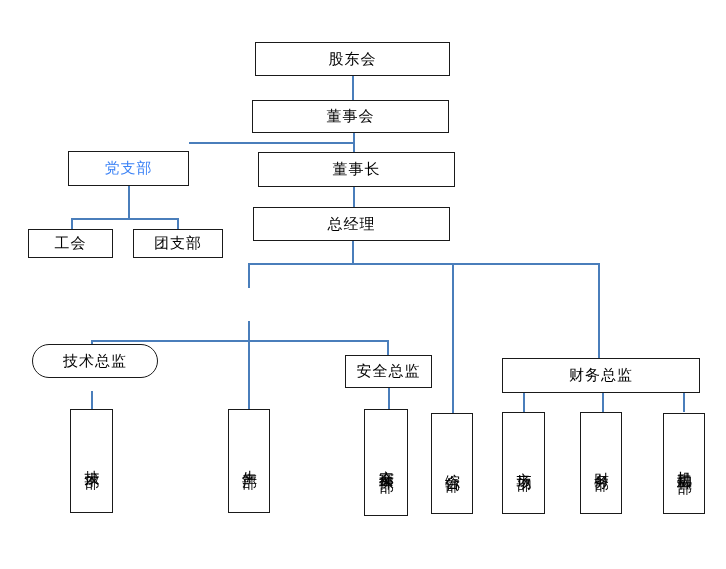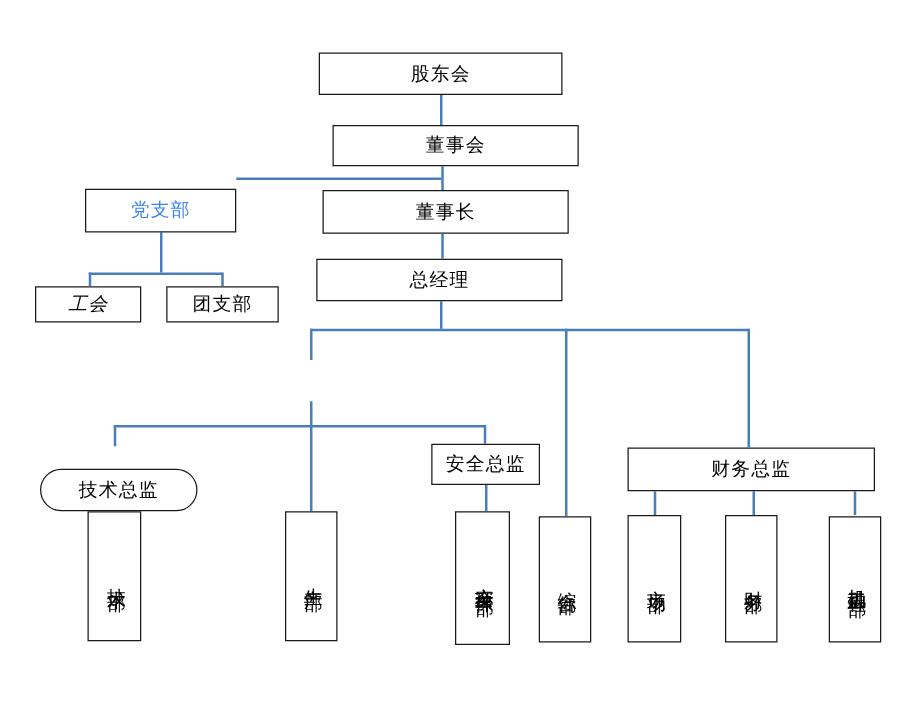--- a/index.html
+++ b/index.html
@@ -67,29 +67,29 @@
   <div class="line v" style="left: 91px; top: 340px; height: 17px; background: rgb(74, 126, 187);"></div>
   <div class="line v" style="left: 387px; top: 340px; height: 15px; background: rgb(74, 126, 187);"></div>
 
   <div class="line v" style="left: 91px; top: 391px; height: 18px; background: rgb(74, 126, 187);"></div>
   <div class="line v" style="left: 388px; top: 388px; height: 21px; background: rgb(74, 126, 187);"></div>
   <div class="line v" style="left: 523px; top: 393px; height: 19px; background: rgb(74, 126, 187);"></div>
   <div class="line v" style="left: 602px; top: 393px; height: 19px; background: rgb(74, 126, 187);"></div>
   <div class="line v" style="left: 683px; top: 393px; height: 19px; background: rgb(74, 126, 187);"></div>
 
   <div class="node" style="left: 255px; top: 42px; width: 195px; height: 34px; border-color: rgb(26, 26, 26); background: rgb(255, 255, 255); color: rgb(0, 0, 0);">股东会</div>
-  <div class="node" style="left: 266px; top: 100px; width: 197px; height: 33px; border-color: rgb(26, 26, 26); background: rgb(255, 255, 255); color: rgb(0, 0, 0);">董事会</div>
+  <div class="node" style="left: 252px; top: 100px; width: 197px; height: 33px; border-color: rgb(26, 26, 26); background: rgb(255, 255, 255); color: rgb(0, 0, 0);">董事会</div>
   <div class="node" style="left: 258px; top: 152px; width: 197px; height: 35px; border-color: rgb(26, 26, 26); background: rgb(255, 255, 255); color: rgb(0, 0, 0);">董事长</div>
   <div class="node" style="left: 253px; top: 207px; width: 197px; height: 34px; border-color: rgb(26, 26, 26); background: rgb(255, 255, 255); color: rgb(0, 0, 0);">总经理</div>
 
   <div class="node" style="left: 68px; top: 127px; width: 121px; height: 35px; border-color: rgb(26, 26, 26); background: rgb(255, 255, 255); color: #3b82f6; margin-top: 24px;">党支部</div>
-  <div class="node" style="left: 28px; top: 229px; width: 85px; height: 29px; border-color: rgb(26, 26, 26); background: rgb(255, 255, 255); color: rgb(0, 0, 0); font-style: italic;">工会</div>
+  <div class="node" style="left: 28px; top: 229px; width: 85px; height: 29px; border-color: rgb(26, 26, 26); background: rgb(255, 255, 255); color: rgb(0, 0, 0);">工会</div>
   <div class="node" style="left: 133px; top: 229px; width: 90px; height: 29px; border-color: rgb(26, 26, 26); background: rgb(255, 255, 255); color: rgb(0, 0, 0);">团支部</div>
 
-  <div class="node" style="left: 32px; top: 375px; width: 126px; height: 34px; border-color: rgb(26, 26, 26); background: rgb(255, 255, 255); color: rgb(0, 0, 0); border-radius: 17px;">技术总监</div>
+  <div class="node" style="left: 32px; top: 344px; width: 126px; height: 34px; border-color: rgb(26, 26, 26); background: rgb(255, 255, 255); color: rgb(0, 0, 0); border-radius: 17px;">技术总监</div>
   <div class="node" style="left: 502px; top: 358px; width: 198px; height: 35px; border-color: rgb(26, 26, 26); background: rgb(255, 255, 255); color: rgb(0, 0, 0);">财务总监</div>
   <div class="node" style="left: 345px; top: 355px; width: 87px; height: 33px; border-color: rgb(26, 26, 26); background: rgb(255, 255, 255); color: rgb(0, 0, 0);">安全总监</div>
 
   <div class="node vtext" style="left: 70px; top: 409px; width: 43px; height: 104px; border-color: rgb(26, 26, 26); background: rgb(255, 255, 255); color: rgb(0, 0, 0);">技术部</div>
   <div class="node vtext" style="left: 228px; top: 409px; width: 42px; height: 104px; border-color: rgb(26, 26, 26); background: rgb(255, 255, 255); color: rgb(0, 0, 0);">生产部</div>
   <div class="node vtext" style="left: 364px; top: 409px; width: 44px; height: 107px; border-color: rgb(26, 26, 26); background: rgb(255, 255, 255); color: rgb(0, 0, 0);">安全环保部</div>
   <div class="node vtext" style="left: 431px; top: 413px; width: 42px; height: 101px; border-color: rgb(26, 26, 26); background: rgb(255, 255, 255); color: rgb(0, 0, 0);">综合部</div>
   <div class="node vtext" style="left: 502px; top: 412px; width: 43px; height: 102px; border-color: rgb(26, 26, 26); background: rgb(255, 255, 255); color: rgb(0, 0, 0);">市场部</div>
   <div class="node vtext" style="left: 580px; top: 412px; width: 42px; height: 102px; border-color: rgb(26, 26, 26); background: rgb(255, 255, 255); color: rgb(0, 0, 0);">财务部</div>
   <div class="node vtext" style="left: 663px; top: 413px; width: 42px; height: 101px; border-color: rgb(26, 26, 26); background: rgb(255, 255, 255); color: rgb(0, 0, 0);">机动工程部</div>

